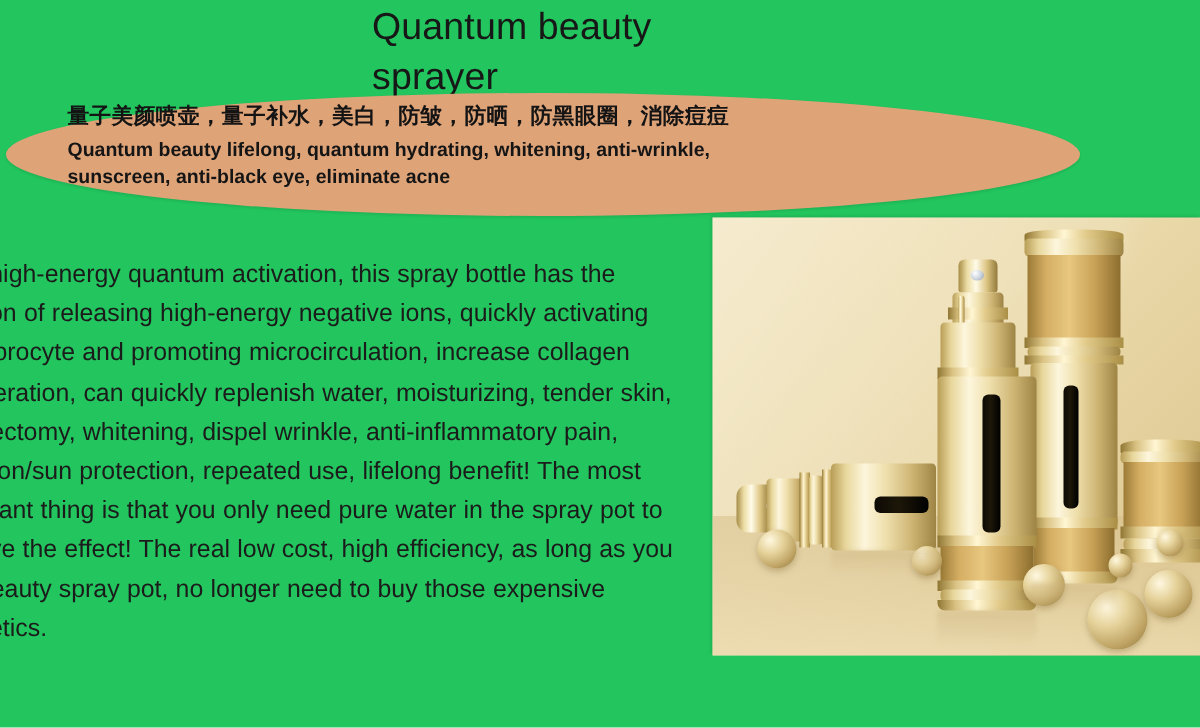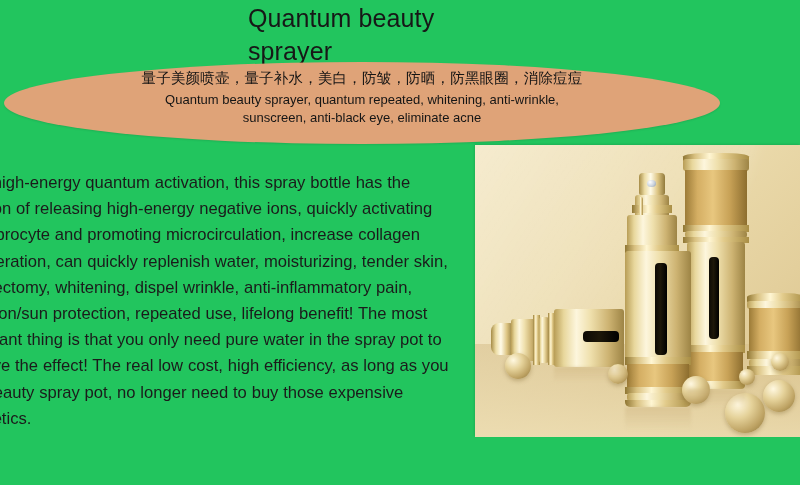--- a/index.html
+++ b/index.html
@@ -43,25 +43,25 @@
     left: 4px;
     top: 62px;
     width: 716px;
     height: 82px;
     background: #dfa378;
     border-radius: 50% / 50%;
     box-shadow: 0 1px 2px rgba(0,0,0,0.10);
   }
   #banner-text {
     position: absolute;
-    left: 62px;
+    left: 45px;
     top: 68px;
     width: 600px;
-    text-align: center;
     pointer-events: none;
+    font-weight: bold;
   }
   #banner-cn {
     font-size: 14.5px;
     line-height: 1.5;
     color: #141414;
     white-space: nowrap;
     letter-spacing: 0.2px;
   }
   #banner-en {
     font-size: 13px;
@@ -161,21 +161,21 @@
 
 <div id="slide">
 
   <div id="title-block">Quantum beauty
 sprayer</div>
 
   <div id="banner-ellipse"></div>
 
   <div id="banner-text">
     <div id="banner-cn">量子美颜喷壶，量子补水，美白，防皱，防晒，防黑眼圈，消除痘痘</div>
-    <div id="banner-en">Quantum beauty sprayer, quantum repeated, whitening, anti-wrinkle,
+    <div id="banner-en">Quantum beauty lifelong, quantum hydrating, whitening, anti-wrinkle,
 sunscreen, anti-black eye, eliminate acne</div>
   </div>
 
   <div id="body-paragraph">After high-energy quantum activation, this spray bottle has the function of releasing high-energy negative ions, quickly activating skin fibrocyte and promoting microcirculation, increase collagen regeneration, can quickly replenish water, moisturizing, tender skin, rhytidectomy, whitening, dispel wrinkle, anti-inflammatory pain, radiation/sun protection, repeated use, lifelong benefit! The most important thing is that you only need pure water in the spray pot to achieve the effect! The real low cost, high efficiency, as long as you use beauty spray pot, no longer need to buy those expensive cosmetics.</div>
 
   <div id="product-photo">
     <div class="sheen"></div>
     <div class="surface"></div>
 
     <div class="gold-ring" style="left:208px;top:8px;width:66px;height:9px;border-radius:40% 40% 2px 2px;"></div>

